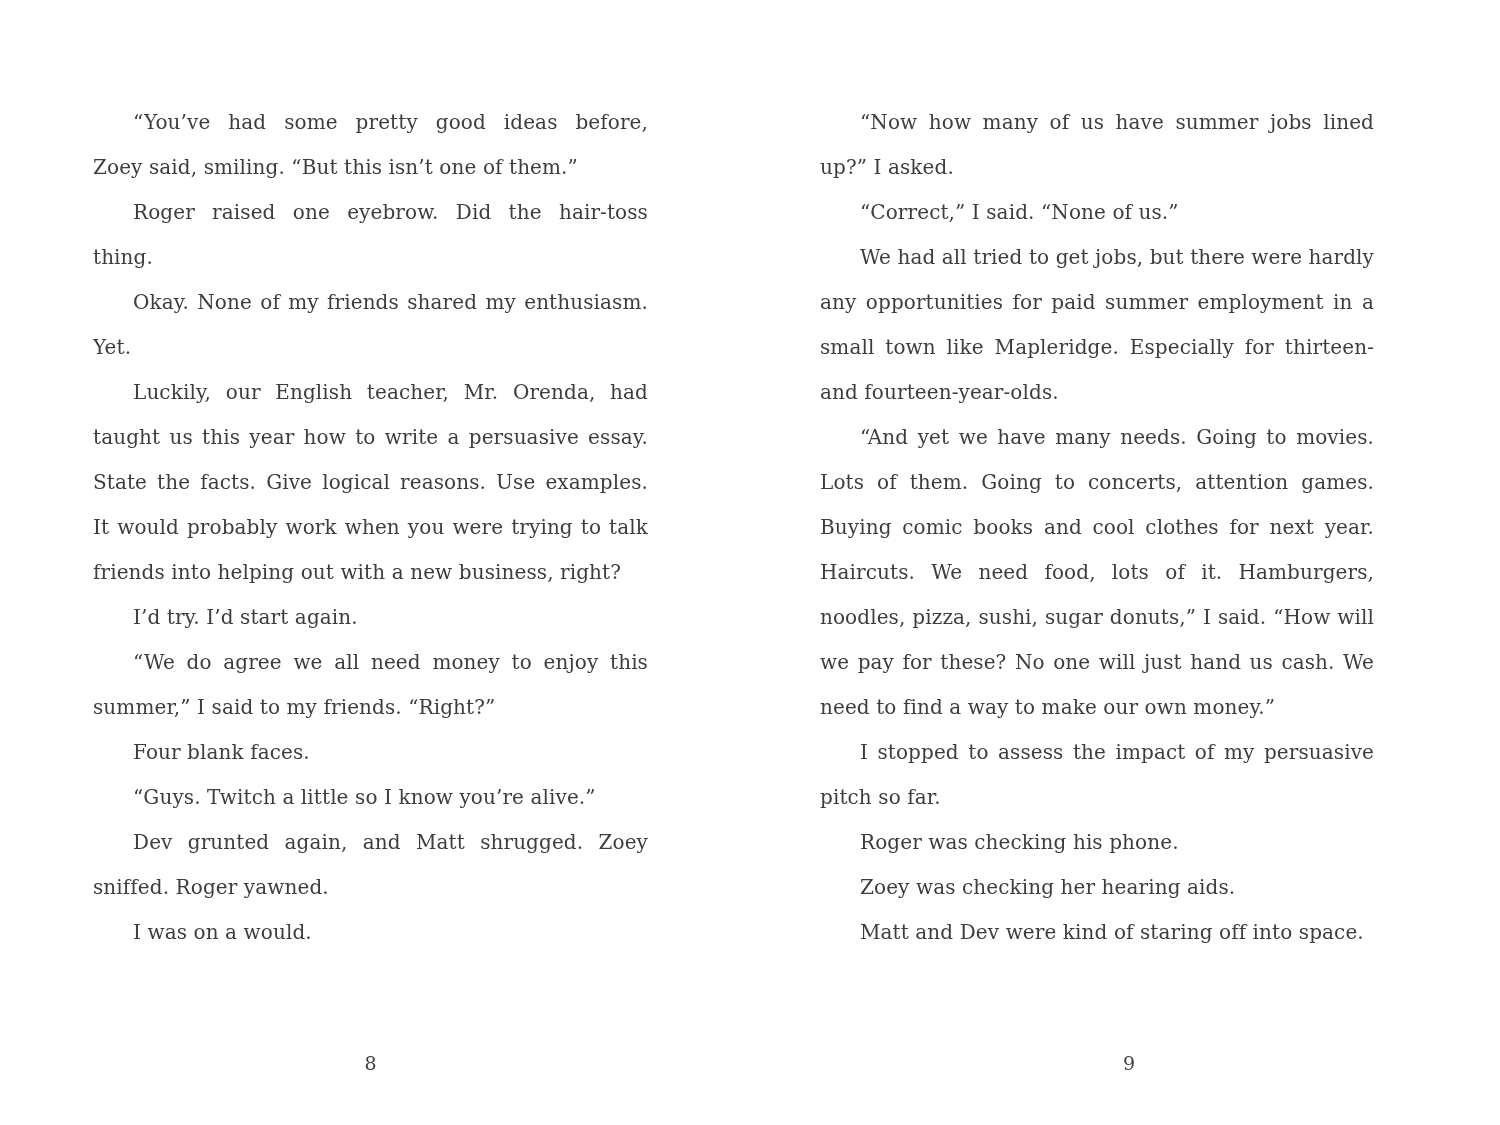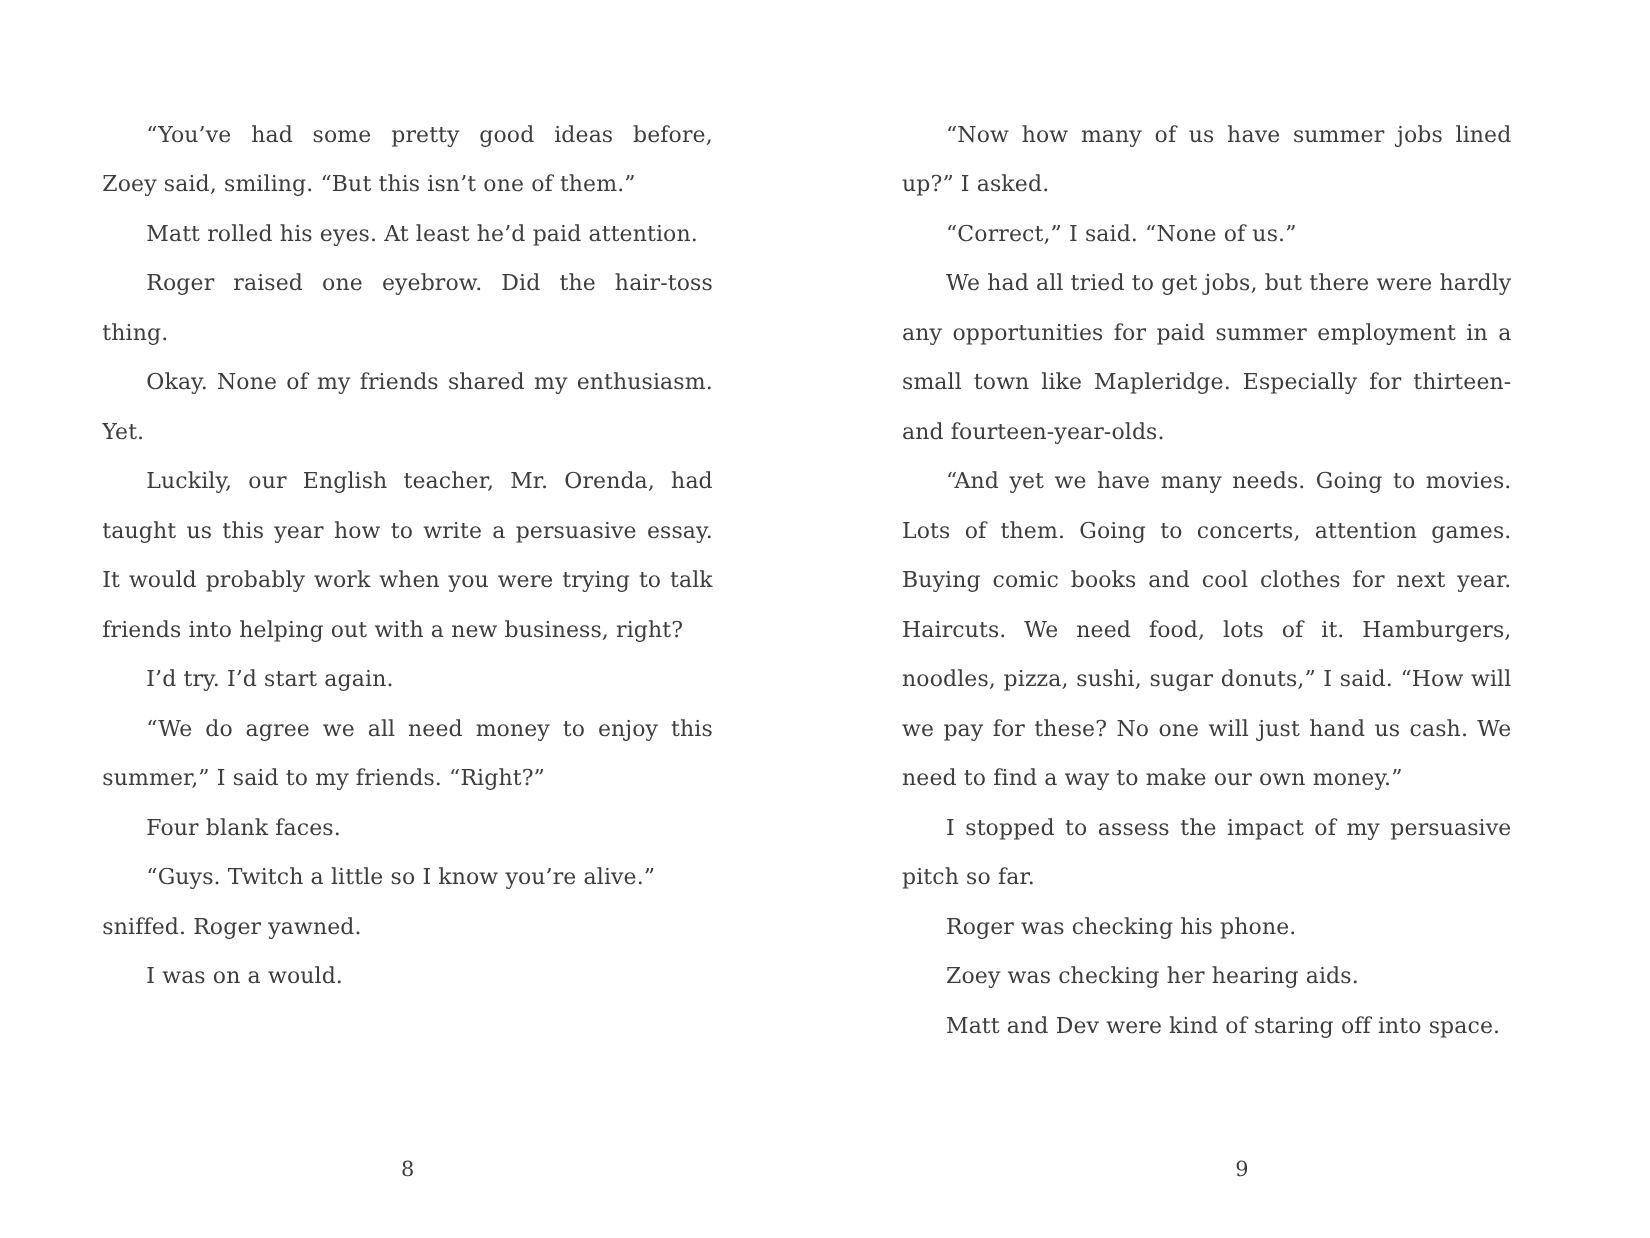--- a/index.html
+++ b/index.html
@@ -58,50 +58,49 @@
 <body style="background: rgb(255, 255, 255); color: rgb(61, 61, 61);">
 
 <div class="spread">
 
   <div class="text-col" id="left-col">
       <div class="paragraph">
         <div class="line first">“You’ve had some pretty good ideas before, Polly,”</div>
         <div class="line last">Zoey said, smiling. “But this isn’t one of them.”</div>
       </div>
       <div class="paragraph">
-        <div class="line first last">Matt rolled his eyes. At least he’d paid attention.</div>
-      </div>
-      <div class="paragraph">
         <div class="line first">Roger raised one eyebrow. Did the hair-toss</div>
         <div class="line last">thing.</div>
       </div>
       <div class="paragraph">
         <div class="line first">Okay. None of my friends shared my enthusiasm.</div>
         <div class="line last">Yet.</div>
       </div>
       <div class="paragraph">
         <div class="line first">Luckily, our English teacher, Mr. Orenda, had</div>
         <div class="line">taught us this year how to write a persuasive essay.</div>
+        <div class="line">State the facts. Give logical reasons. Use examples.</div>
         <div class="line">It would probably work when you were trying to talk</div>
         <div class="line last">friends into helping out with a new business, right?</div>
       </div>
       <div class="paragraph">
         <div class="line first last">I’d try. I’d start again.</div>
       </div>
       <div class="paragraph">
         <div class="line first">“We do agree we all need money to enjoy this</div>
         <div class="line last">summer,” I said to my friends. “Right?”</div>
       </div>
       <div class="paragraph">
         <div class="line first last">Four blank faces.</div>
       </div>
       <div class="paragraph">
         <div class="line first last">“Guys. Twitch a little so I know you’re alive.”</div>
       </div>
       <div class="paragraph">
+        <div class="line first">Dev grunted again, and Matt shrugged. Zoey</div>
         <div class="line last">sniffed. Roger yawned.</div>
       </div>
       <div class="paragraph">
         <div class="line first last">I was on a would.</div>
       </div>
     </div>
 
   <div class="text-col" id="right-col">
       <div class="paragraph">
         <div class="line first">“Now how many of us have summer jobs lined</div>

